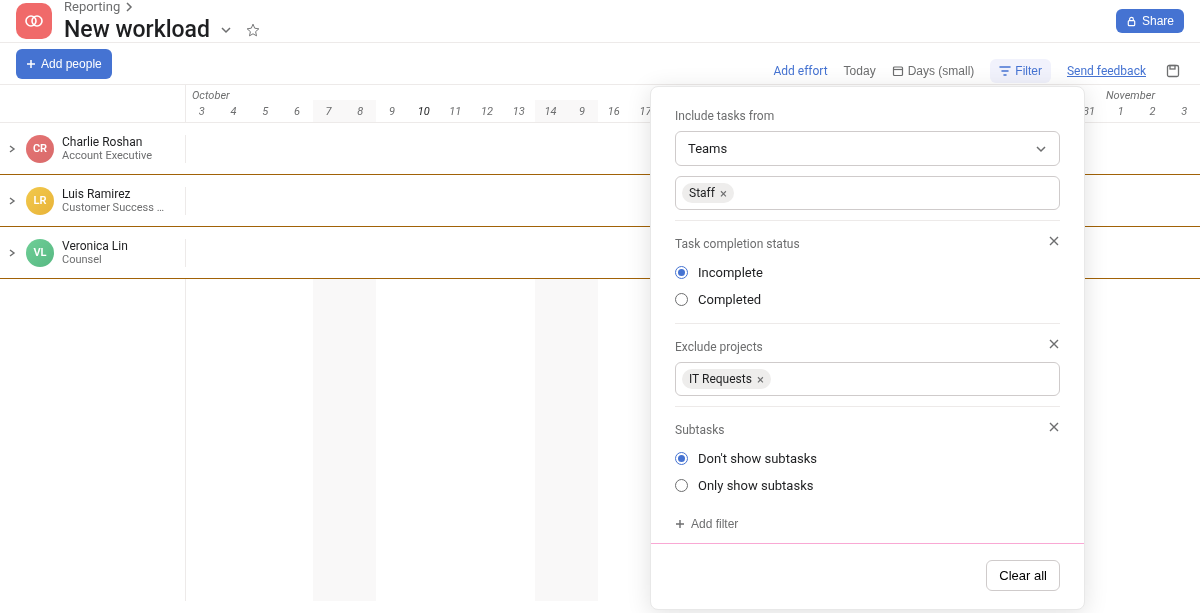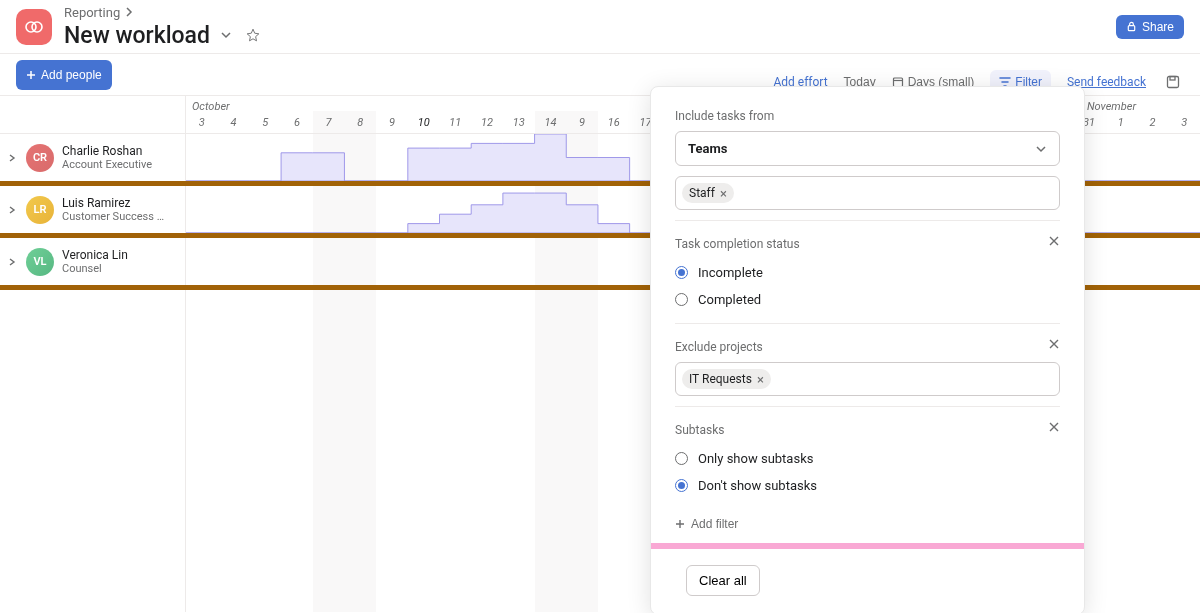--- a/index.html
+++ b/index.html
@@ -1,19 +1,19 @@
 <!DOCTYPE html>
 <html><head>
 <meta charset="utf-8">
 <style>
 * { box-sizing: border-box; margin: 0; padding: 0; }
 body { font-family: -apple-system, BlinkMacSystemFont, "Segoe UI", Roboto, Helvetica, Arial, sans-serif; background: #fff; color: #1e1f21; font-size: 13px; width: 1200px; height: 613px; overflow: hidden; position: relative; }
 
 
-.header { display: flex; align-items: center; padding: 8px 16px; border-bottom: 1px solid #edeae9; height: 54px; gap: 12px; }
+.header { display: flex; align-items: center; padding: 8px 16px; border-bottom: 1px solid #edeae9; height: 43px; gap: 12px; }
 .logo-sq { width: 36px; height: 36px; background: #f06a6a; border-radius: 10px; display: flex; align-items: center; justify-content: center; color: #fff; }
 .crumb-row { display: flex; align-items: center; gap: 4px; font-size: 13px; color: #6d6e6f; }
 .crumb-row a { color: #6d6e6f; text-decoration: none; }
 .crumb-row svg { color: #6d6e6f; }
 .title-row { display: flex; align-items: center; gap: 6px; }
 .title-row h1 { font-size: 23px; font-weight: 500; }
 .icon-btn { background: none; border: none; display: inline-flex; align-items: center; justify-content: center; color: #6d6e6f; border-radius: 6px; padding: 4px; }
 .share-btn { background: #4573d2; color: #fff; border: none; border-radius: 6px; padding: 5px 10px; font-size: 12px; display: inline-flex; align-items: center; gap: 5px; margin-left: auto; }
 
 
@@ -26,29 +26,29 @@
 .filter-active { background: #f1f2fc; padding: 5px 9px; border-radius: 6px; }
 .toolbar-icon-only { color: #6d6e6f; }
 
 
 .timeline-wrap { position: relative; }
 .timeline-head { height: 38px; display: flex; border-bottom: 1px solid #edeae9; font-style: italic; }
 .people-col { width: 186px; border-right: 1px solid #edeae9; flex-shrink: 0; }
 .days-col { flex: 1; position: relative; }
 .month-lbl { position: absolute; top: 4px; font-size: 11px; color: #6d6e6f; }
 .month-lbl.oct { left: 6px; }
-.month-lbl.nov { right: 64px; }
+.month-lbl.nov { right: 45px; }
 .day-row { position: absolute; bottom: 0; left: 0; right: 0; height: 22px; display: flex; }
 .day-cell { flex: 1; text-align: center; font-size: 11px; color: #6d6e6f; display: flex; align-items: center; justify-content: center; position: relative; }
 .day-cell.wknd { background: #f9f8f8; }
 .day-cell.today { color: #1e1f21; }
 
 
 .rows { position: relative; }
-.row { height: 52px; border-bottom: 5px solid #a16207; display: flex; position: relative; }
+.row { height: 52px; border-bottom: 1px solid #a16207; display: flex; position: relative; align-items: center; }
 .row .people-cell { width: 186px; border-right: 1px solid #edeae9; display: flex; align-items: center; gap: 8px; padding: 0 8px; }
 .row .expander { color: #6d6e6f; width: 10px; }
 .avatar { width: 28px; height: 28px; border-radius: 50%; display: flex; align-items: center; justify-content: center; color: #fff; font-size: 11px; font-weight: 600; flex-shrink: 0; }
 .av-cr { background: linear-gradient(135deg,#e57373,#d96b6b); }
 .av-lr { background: linear-gradient(135deg,#f2c94c,#e8b339); }
 .av-vl { background: linear-gradient(135deg,#6fcf97,#57b882); }
 .person-text .name { font-size: 12px; color: #1e1f21; white-space: nowrap; overflow: hidden; text-overflow: ellipsis; max-width: 125px; }
 .person-text .role { font-size: 11px; color: #6d6e6f; white-space: nowrap; overflow: hidden; text-overflow: ellipsis; max-width: 125px; }
 .row .chart-cell { flex: 1; position: relative; overflow: hidden; }
 
@@ -59,33 +59,33 @@
 .workload-svg { position: absolute; inset: 0; width: 100%; height: 100%; z-index: 1; }
 
 
 .below-rows { position: relative; height: 322px; display: flex; }
 .below-rows .chart-cell { flex: 1; position: relative; }
 
 
 .filter-panel { position: absolute; top: 86px; left: 650px; width: 435px; background: #fff; border: 1px solid #e8e8e8; border-radius: 8px; box-shadow: 0 4px 24px rgba(0,0,0,0.12); z-index: 50; padding-bottom: 18px; }
 .fp-body { padding: 22px 24px 4px; }
 .fp-label { font-size: 12px; color: #6d6e6f; margin-bottom: 8px; display: block; }
-.fp-select { border: 1px solid #cfcbcb; border-radius: 6px; padding: 9px 12px; font-size: 13px; display: flex; align-items: center; justify-content: space-between; margin-bottom: 10px; font-weight: bold; }
+.fp-select { border: 1px solid #cfcbcb; border-radius: 6px; padding: 9px 12px; font-size: 13px; display: flex; align-items: center; justify-content: space-between; margin-bottom: 10px; }
 .fp-chipbox { border: 1px solid #cfcbcb; border-radius: 6px; padding: 6px; min-height: 28px; display: flex; gap: 6px; flex-wrap: wrap; }
 .chip { background: #eeedec; border-radius: 10px; padding: 3px 7px; font-size: 12px; display: inline-flex; align-items: center; gap: 5px; color: #1e1f21; }
 .chip .x { color: #6d6e6f; font-size: 13px; line-height: 1; }
 .fp-section { border-top: 1px solid #edeae9; padding: 16px 0 10px; position: relative; }
 .fp-section:first-child { border-top: none; padding-top: 0; }
 .fp-close { position: absolute; right: 0; top: 14px; color: #6d6e6f; background: none; border: none; }
 .radio-row { display: flex; align-items: center; gap: 10px; padding: 6px 0; font-size: 13px; }
 .radio { width: 13px; height: 13px; border: 1.5px solid #6d6e6f; border-radius: 50%; display: inline-flex; align-items: center; justify-content: center; flex-shrink: 0; }
 .radio.sel { border-color: #4573d2; }
 .radio.sel::after { content: ''; width: 7px; height: 7px; background: #4573d2; border-radius: 50%; }
 .add-filter-btn { background: none; border: none; color: #6d6e6f; font-size: 12px; display: inline-flex; align-items: center; gap: 6px; padding: 8px 0; }
-.fp-footer { border-top: 6px solid #f9a8d4; padding: 16px 35px 0; display: flex; }
+.fp-footer { border-top: 1px solid #f9a8d4; padding: 16px 24px 0; display: flex; justify-content: flex-end; }
 .clear-btn { background: #fff; border: 1px solid #cfcbcb; border-radius: 6px; padding: 7px 12px; font-size: 13px; }
 </style>
 </head>
 <body>
 
 <div class="header">
   <div class="logo-sq">
     <svg width="20" height="20" viewBox="0 0 20 20">
         <circle cx="7" cy="10" r="5" fill="none" stroke="#fff" stroke-width="1.6"></circle>
         <circle cx="13" cy="10" r="5" fill="none" stroke="#fff" stroke-width="1.6"></circle>
@@ -344,26 +344,26 @@
     </div>
 
     <div class="fp-section">
       <button class="fp-close">
         <svg width="12" height="12" viewBox="0 0 12 12">
             <path d="M2 2l8 8M10 2l-8 8" stroke="#6d6e6f" stroke-width="1.4"></path>
           </svg>
       </button>
       <span class="fp-label">Subtasks</span>
       <div class="radio-row">
+        <span class="radio sel"></span>
+        <span>Don't show subtasks</span>
+      </div>
+      <div class="radio-row">
         <span class="radio"></span>
         <span>Only show subtasks</span>
-      </div>
-      <div class="radio-row">
-        <span class="radio sel"></span>
-        <span>Don't show subtasks</span>
       </div>
     </div>
 
     <button class="add-filter-btn">
       <svg width="10" height="10" viewBox="0 0 10 10">
           <path d="M5 1v8M1 5h8" stroke="#6d6e6f" stroke-width="1.4"></path>
         </svg>
       <span>Add filter</span>
     </button>
   </div>

